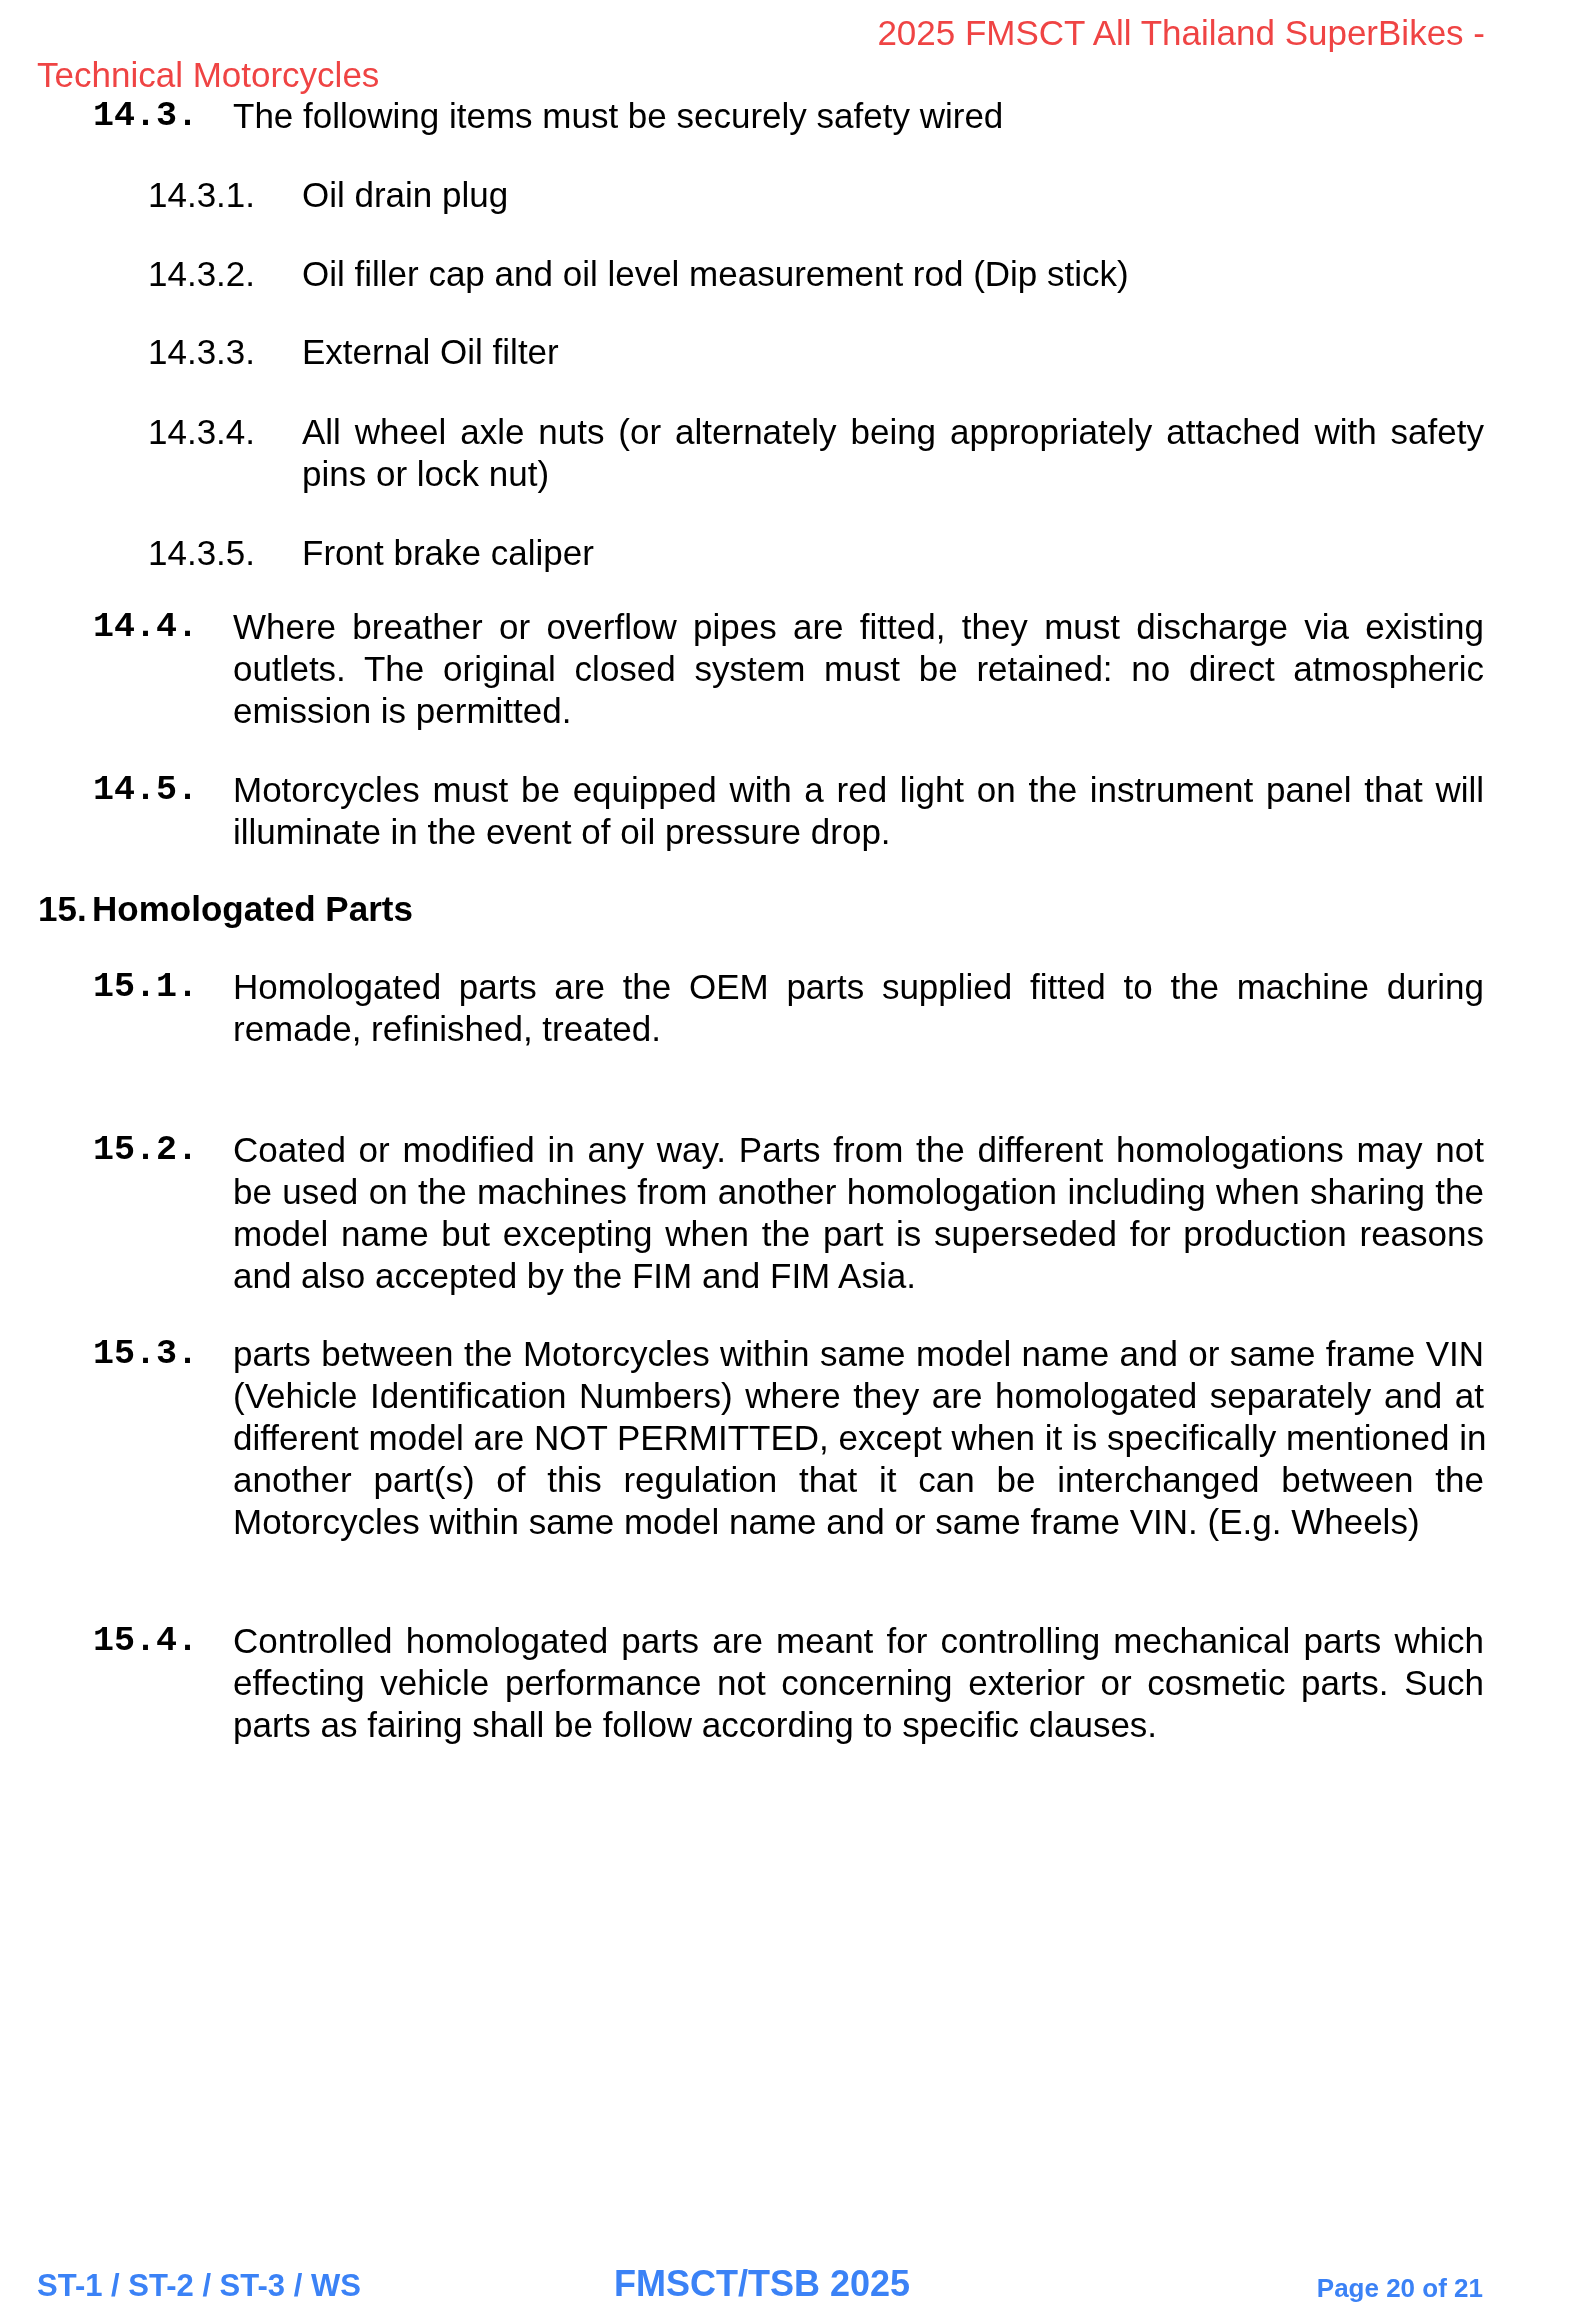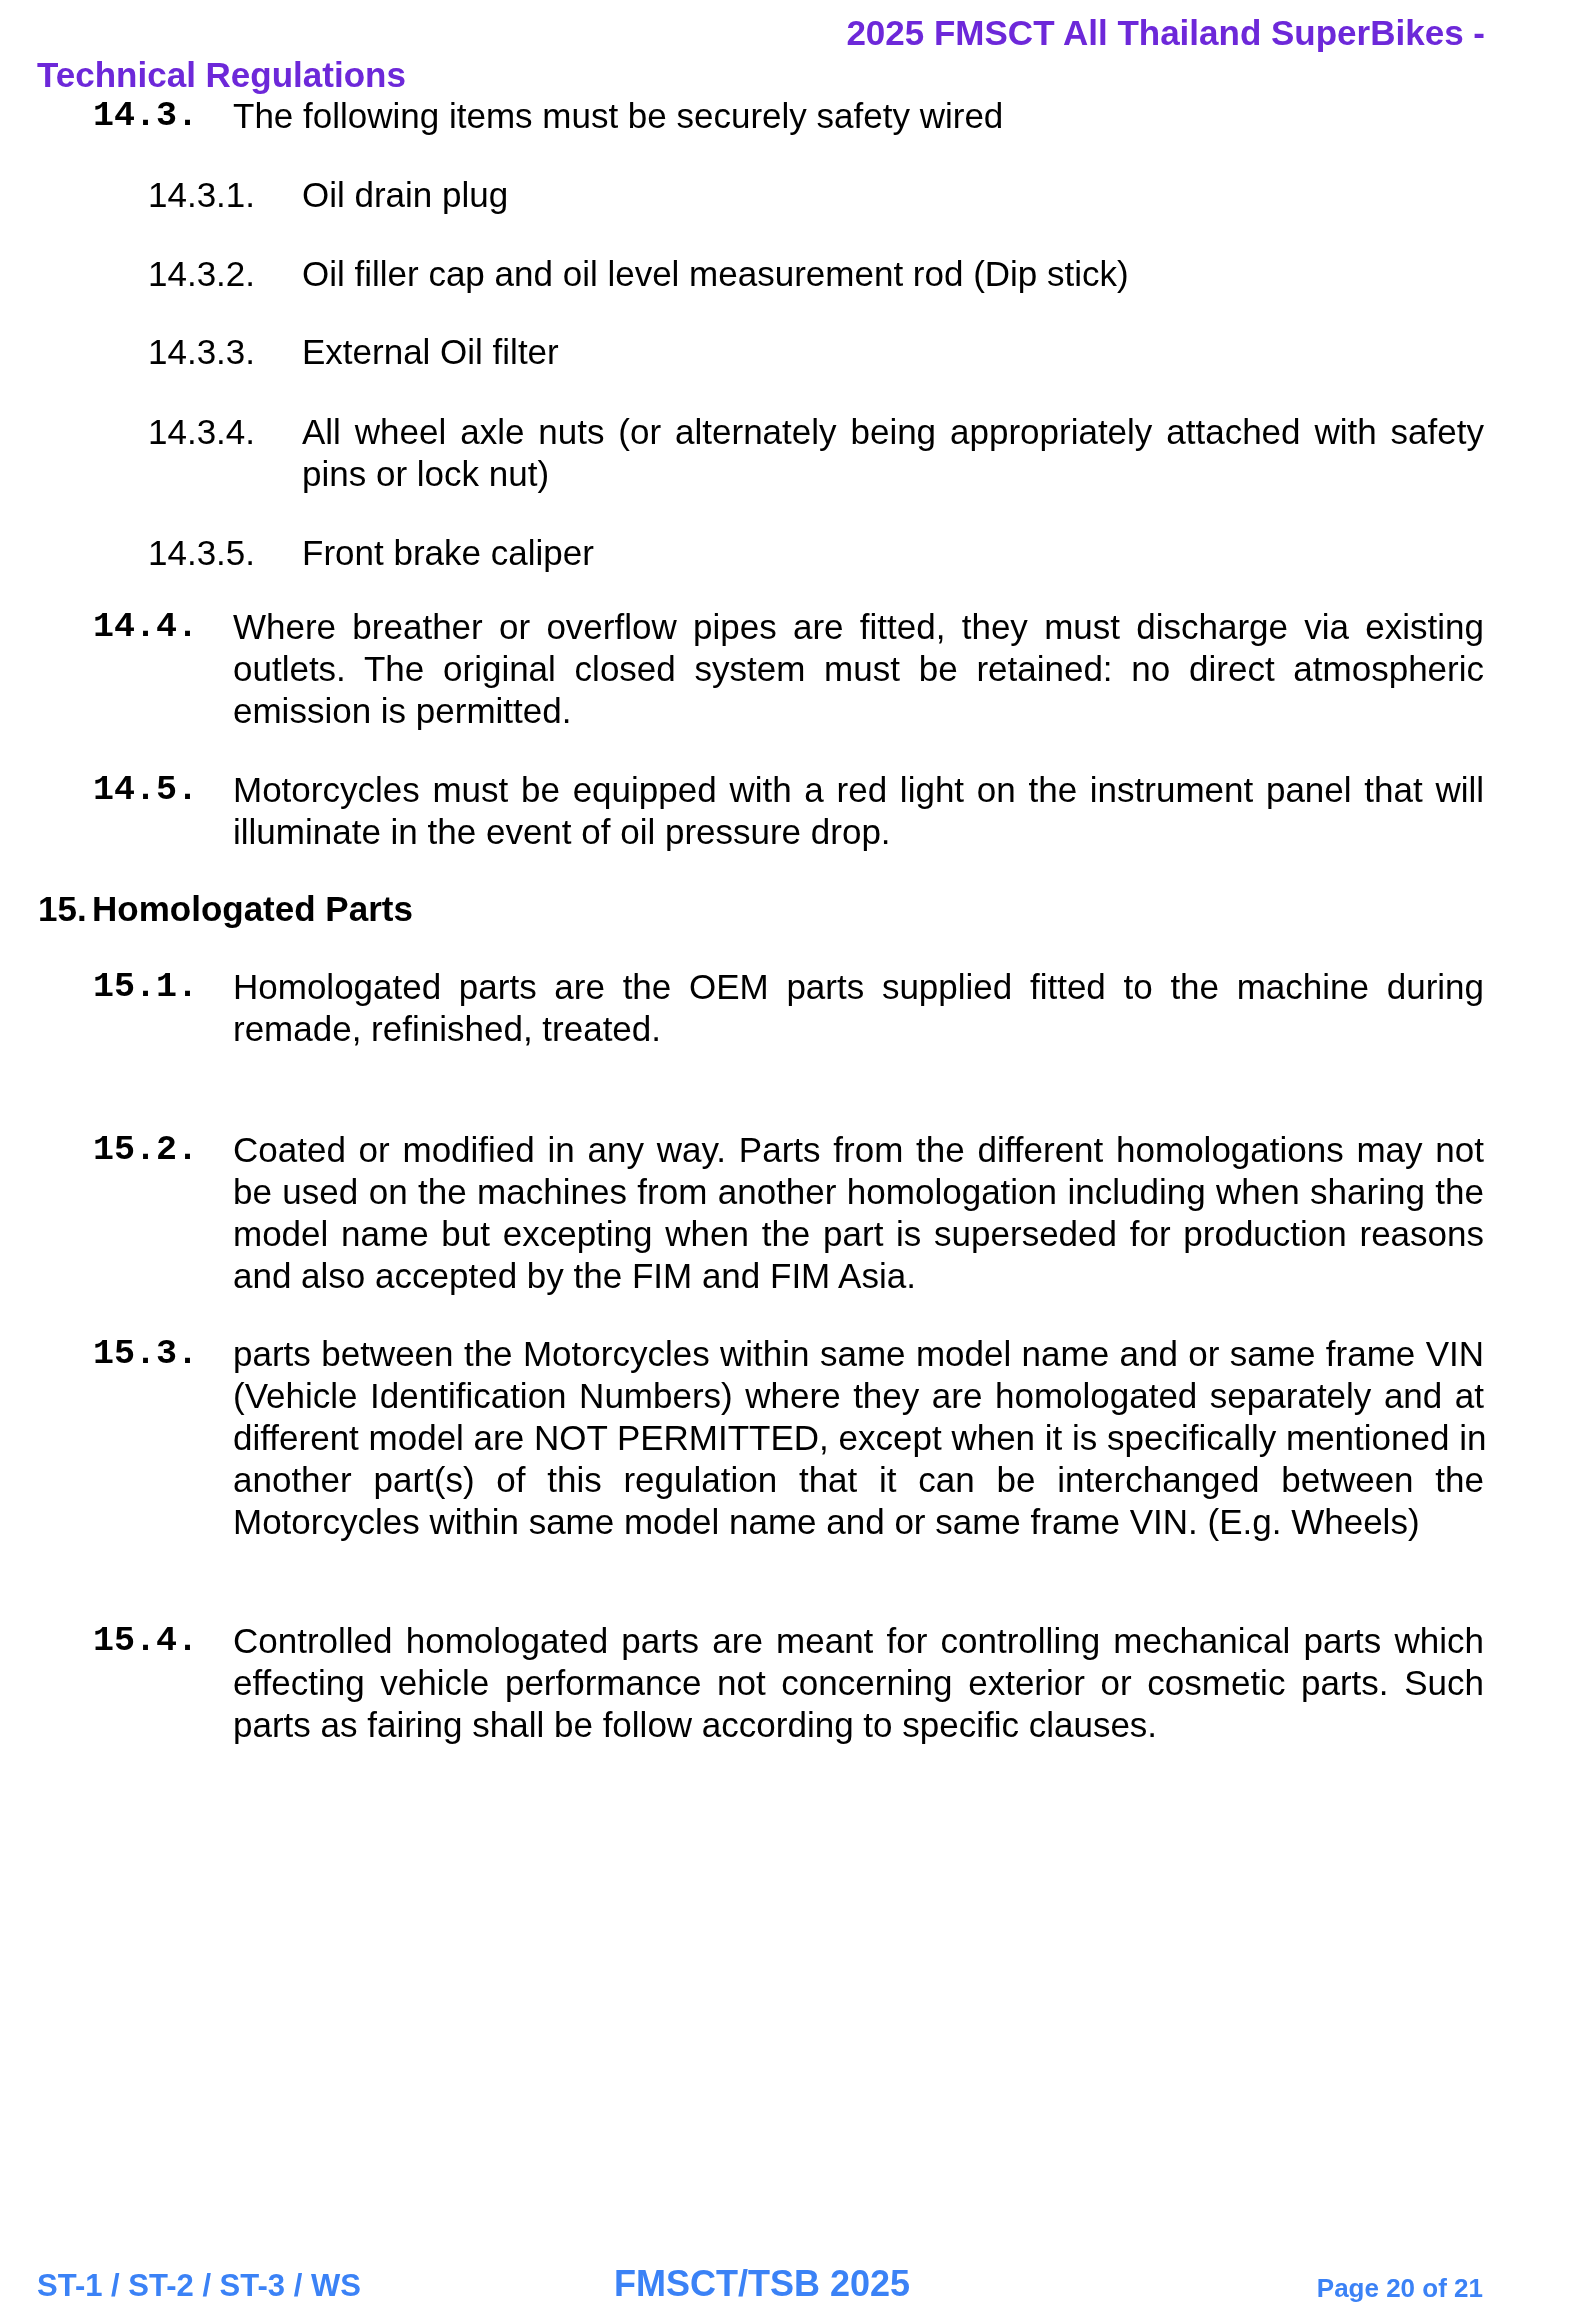--- a/index.html
+++ b/index.html
@@ -1,19 +1,19 @@
 <!DOCTYPE html>
 <html style="font-size:11.5px"><head>
 <meta charset="utf-8">
 <style>
   html, body { margin: 0; padding: 0; background: #ffffff; }
   body { width: 1572px; height: 2319px; position: relative; overflow: hidden;
          font-family: "Liberation Sans", sans-serif; color: #000; }
   .abs { position: absolute; white-space: nowrap; }
-  .hdr { font-weight: bold; color: #6d28d9; font-size: 35px; line-height: 42px; }
+  .hdr { font-weight: normal; color: #ef4444; font-size: 35px; line-height: 42px; }
   .hdr-right { right: 87px; top: 12.2px; text-align: right; }
   .hdr-left { left: 37px; top: 54px; }
   .para { position: absolute; left: 0; width: 1572px; font-size: 35px; line-height: 42px; }
   .num { position: absolute; top: 0; white-space: nowrap; }
   .num.bold { font-weight: bold; }
   .lvl2 .num { left: 93px; font-family: Liberation Mono, monospace; }
   .lvl3 .num { left: 148px; }
   .body { position: absolute; top: 0; right: 88px; }
   .lvl2 .body { left: 201px; margin-left: 32px; }
   .lvl3 .body { left: 302px; }
@@ -22,21 +22,21 @@
   .heading { position: absolute; font-weight: bold; font-size: 35px; line-height: 42px; white-space: nowrap; }
   .footer { position: absolute; font-weight: bold; color: #3b82f6; white-space: nowrap; }
   .ft-left { left: 37px; top: 2265px; font-size: 31px; line-height: 42px; }
   .ft-center { left: 614px; top: 2263px; font-size: 36px; line-height: 42px; }
   .ft-right { right: 89px; top: 2267px; font-size: 26px; line-height: 42px; text-align: right; }
 </style>
 </head>
 <body>
 
 <div class="abs hdr hdr-right">2025 FMSCT All Thailand SuperBikes -</div>
-<div class="abs hdr hdr-left">Technical Regulations</div>
+<div class="abs hdr hdr-left">Technical Motorcycles</div>
 
 <div class="para lvl2" style="top:95px">
   <span class="num bold">14.3.</span>
   <div class="body">
     <span class="line last">The following items must be securely safety wired</span>
   </div>
 </div>
 
 <div class="para lvl3" style="top:174px">
   <span class="num">14.3.1.</span>

